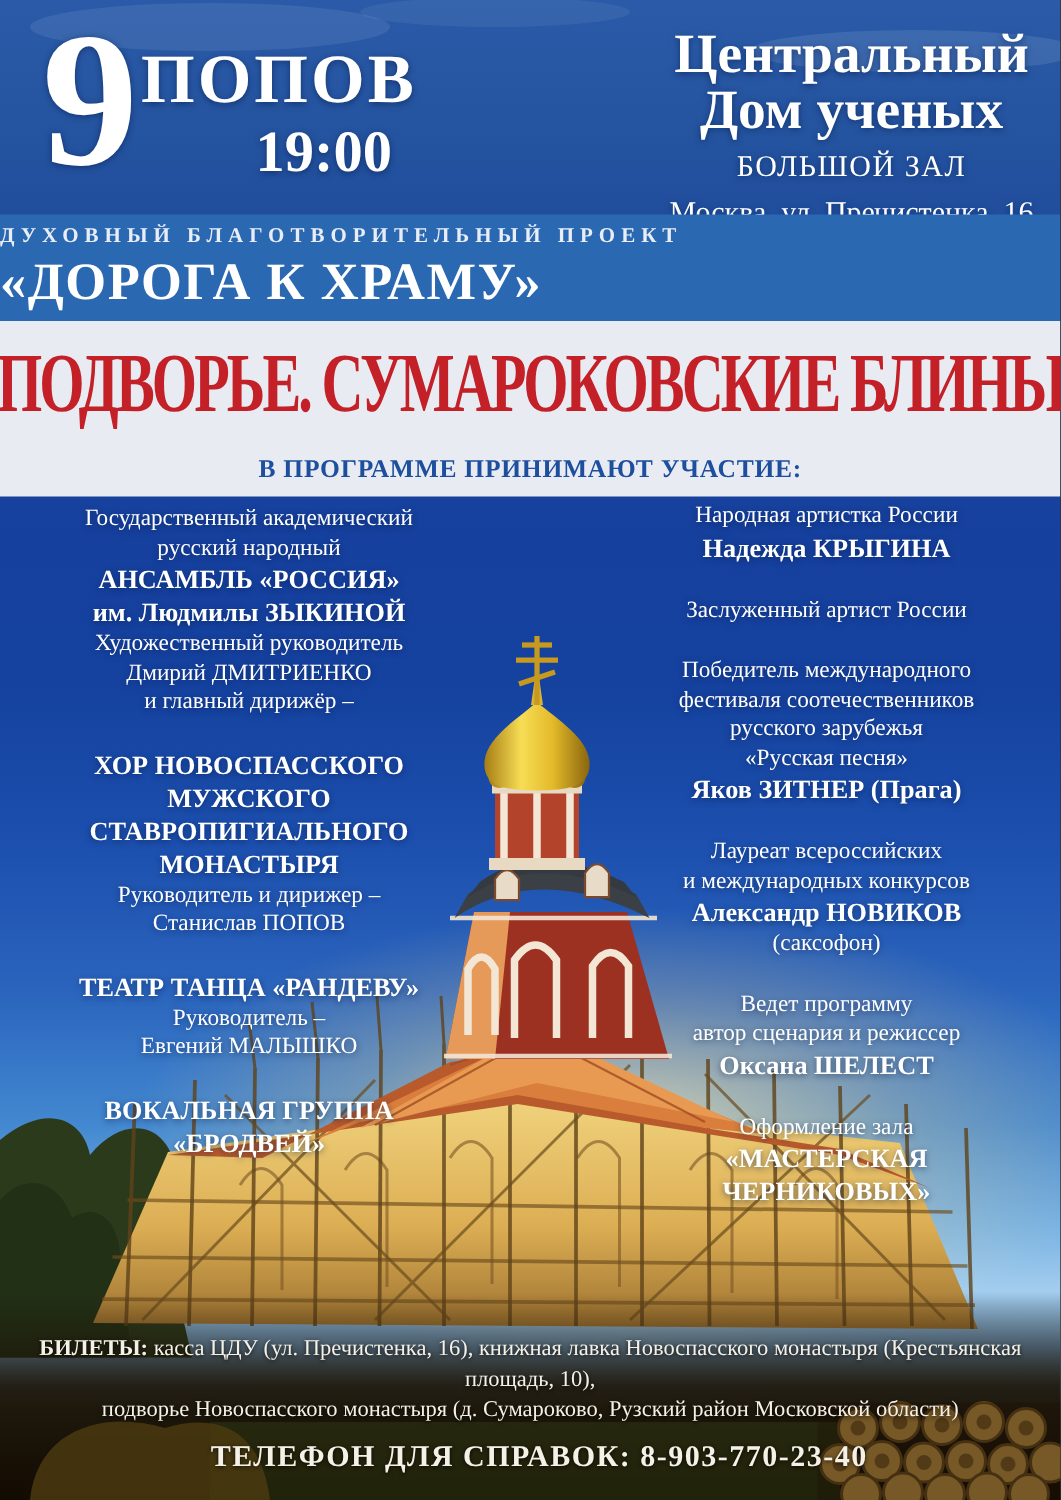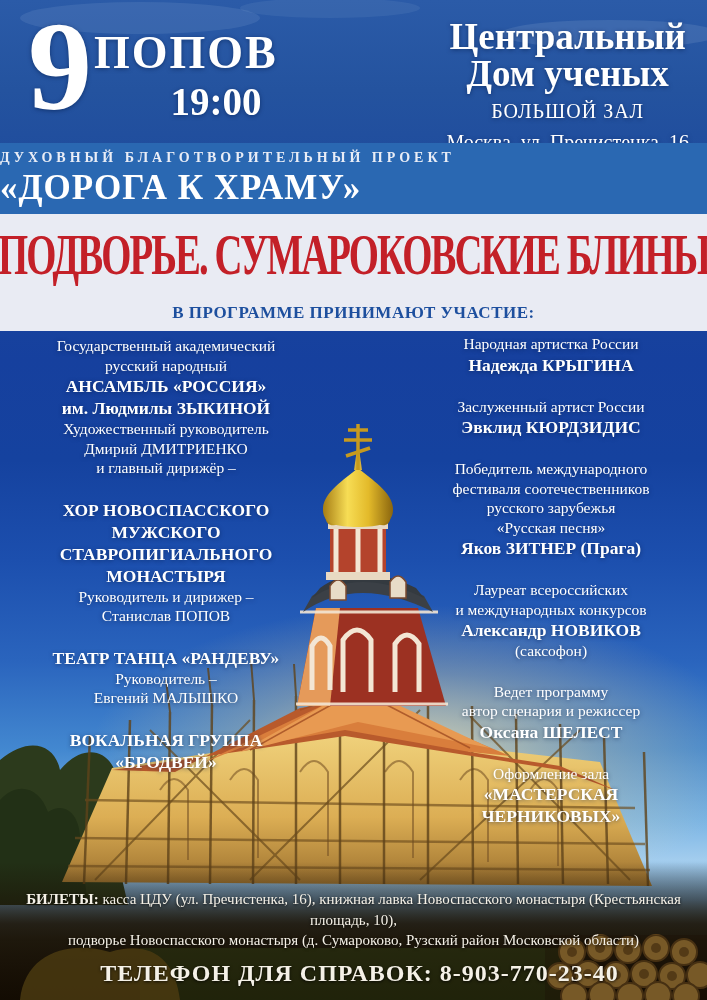--- a/index.html
+++ b/index.html
@@ -56,21 +56,21 @@
   .p-block { margin-bottom:21px; }
   .p-line { line-height:1.26; }
   .p-line.reg  { font-size:15.5px; }
   .p-line.bold { font-size:17.5px; font-weight:bold; }
 
   
   .footer { position:absolute; top:889px; left:0; width:707px; z-index:5; text-align:center;
             color:#f5f1e7; text-shadow:0 1px 3px rgba(0,0,0,0.8); }
   .tickets-line { font-size:15px; line-height:1.38; }
   .tickets-bold { font-weight:bold; }
-  .phone-line { margin-top:9px; font-size:24px; font-weight:bold; letter-spacing:1px;padding-left:12px; }
+  .phone-line { margin-top:9px; font-size:20px; font-weight:bold; letter-spacing:1px;padding-left:12px; }
 </style>
 </head>
 <body>
 
 <div class="poster">
 
   <svg class="photo-layer" viewBox="0 0 707 1000" width="707" height="1000" aria-hidden="true">
     <defs>
       <radialGradient id="glow" cx="50%" cy="50%" r="50%">
         <stop offset="0%" stop-color="#ffe9b0" stop-opacity="0.75"></stop>
@@ -293,21 +293,20 @@
         <div class="p-line bold">«БРОДВЕЙ»</div>
       </div>
     </div>
   <div class="col col-right txt-shadow" id="col-right">
       <div class="p-block">
         <div class="p-line reg">Народная артистка России</div>
         <div class="p-line bold">Надежда КРЫГИНА</div>
       </div>
       <div class="p-block">
         <div class="p-line reg">Заслуженный артист России</div>
-        <div class="p-line bold">Эвклид КЮРДЗИДИС</div>
       </div>
       <div class="p-block">
         <div class="p-line reg">Победитель международного</div>
         <div class="p-line reg">фестиваля соотечественников</div>
         <div class="p-line reg">русского зарубежья</div>
         <div class="p-line reg">«Русская песня»</div>
         <div class="p-line bold">Яков ЗИТНЕР (Прага)</div>
       </div>
       <div class="p-block">
         <div class="p-line reg">Лауреат всероссийских</div>

